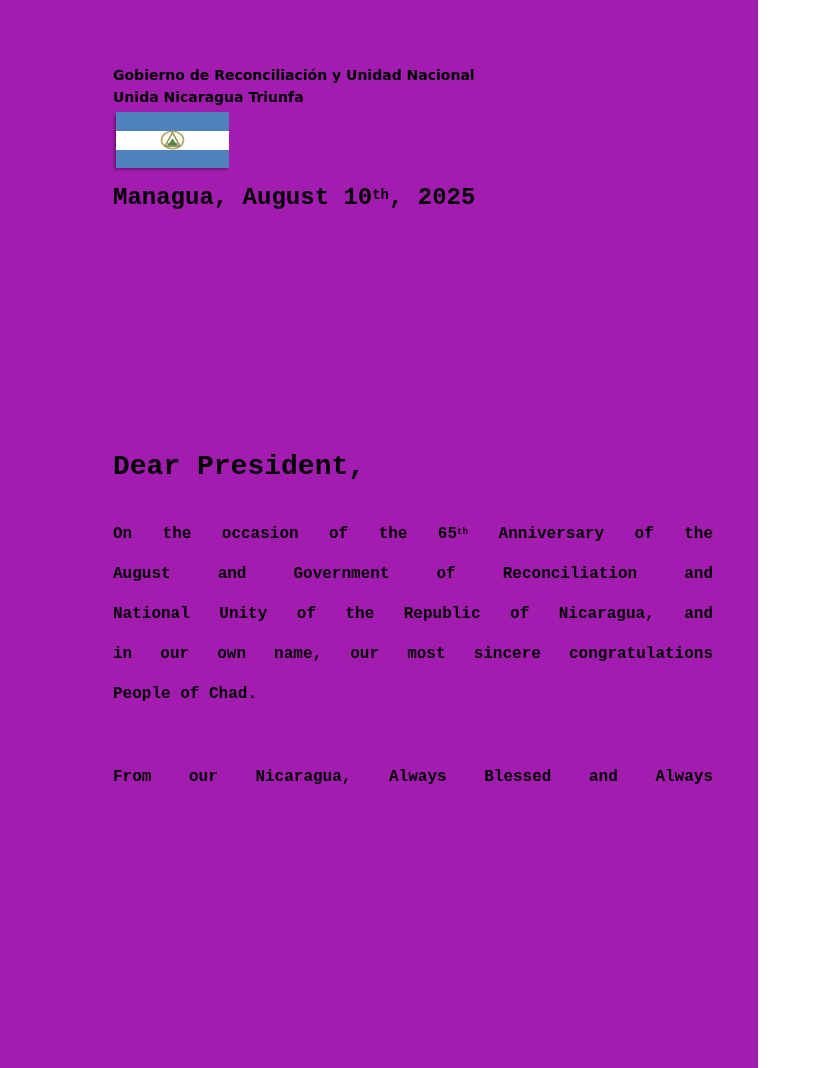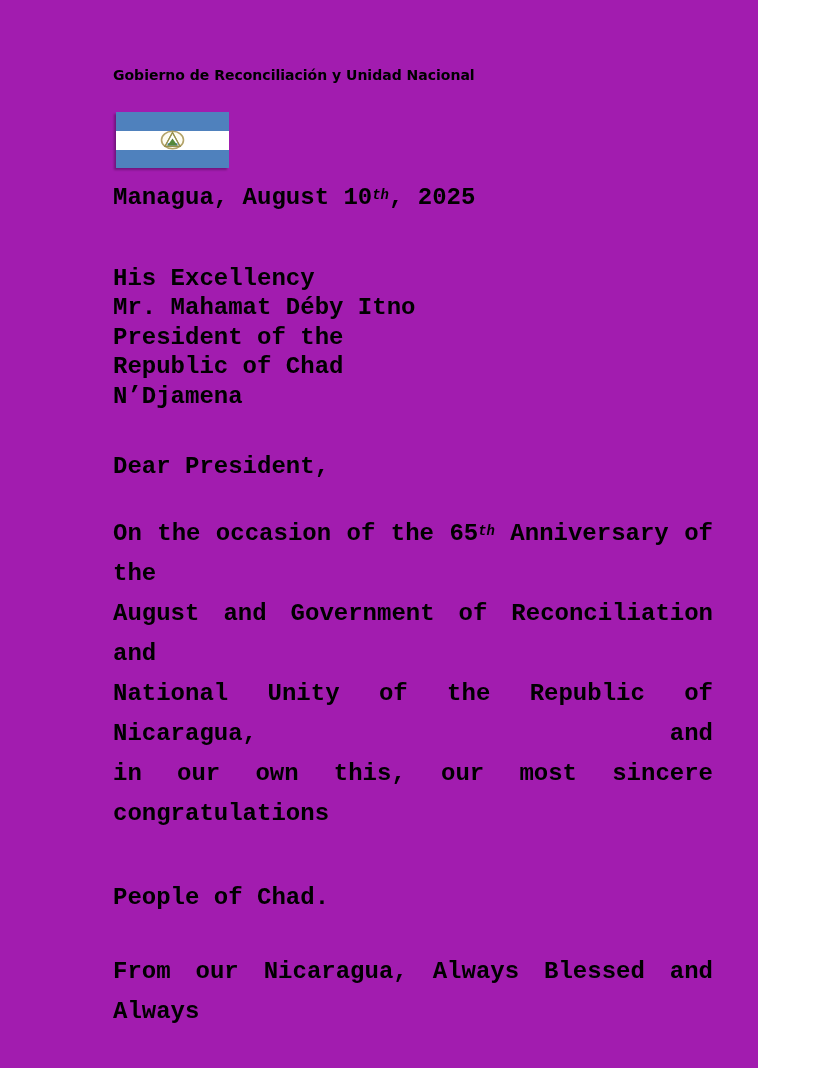--- a/index.html
+++ b/index.html
@@ -58,95 +58,87 @@
     top: 264px;
     width: 600px;
     font-size: 24px;
     line-height: 29.4px;
   }
   .salutation {
     position: absolute;
     left: 113px;
     top: 452px;
     width: 600px;
-    font-size: 24px;
+    font-size: 28px;
     line-height: 30px;
   }
   
   .letter-body {
     position: absolute;
     left: 113px;
     top: 514px;
     width: 600px;
-    font-size: 24px;
+    font-size: 16px;
   }
-  .paragraph + .paragraph { margin-top: 34px; }
+  .paragraph + .paragraph { margin-top: 43px; }
   .bline {
     line-height: 40px;
     white-space: normal;
   }
   .jl {               
     text-align: justify;
     text-align-last: justify;
   }
   .ll {               
     text-align: left;
-    margin-top: 44px;
   }
   sup {
     font-size: 58%;
     line-height: 0;
     position: relative;
     top: -0.38em;
     vertical-align: baseline;
-    font-style: italic;
   }
 </style>
 </head>
 <body>
 
 <div class="page">
 
   <div class="letterhead">
     <div>Gobierno de Reconciliación y Unidad Nacional</div>
+    <div>Unida Nicaragua Triunfa</div>
   </div>
 
   <div class="flag">
     <svg width="113" height="56" viewBox="0 0 113 56">
       <rect x="0" y="0" width="113" height="19" fill="#4F81BD"></rect>
       <rect x="0" y="19" width="113" height="19" fill="#FFFFFF"></rect>
       <rect x="0" y="38" width="113" height="18" fill="#4F81BD"></rect>
       <g>
         <ellipse cx="56.5" cy="28" rx="11" ry="8.8" fill="#FFFDF2" stroke-width="1.6" stroke="#B3A369"></ellipse>
         <path d="M56.5,20.5 L64,34.3 L49,34.3 Z" fill="#FFFFFF" stroke-width="1.2" stroke="#97914D"></path>
         <rect x="51.5" y="31.2" width="10" height="2.4" fill="#4F81BD"></rect>
         <path d="M51.5,33.4 L56.5,26.6 L61.5,33.4 Z" fill="#55883B"></path>
         <path d="M56.5,20.5 L64,34.3 L49,34.3 Z" fill="none" stroke-width="1.2" stroke="#97914D"></path>
       </g>
     </svg>
   </div>
 
   <div class="mono date-line">Managua, August 10<sup>th</sup>, 2025</div>
 
-  <div class="mono recipient">
-    <div>His Excellency</div>
-    <div>Mr. Mahamat Déby Itno</div>
-    <div>President of the</div>
-    <div>Republic of Chad</div>
-    <div>N’Djamena</div>
-  </div>
 
   <div class="mono salutation">Dear President,</div>
 
   <div class="mono letter-body">
       <div class="paragraph">
         <div class="bline jl">On the occasion of the 65<sup>th</sup> Anniversary of the</div>
         <div class="bline jl">August and Government of Reconciliation and</div>
         <div class="bline jl">National Unity of the Republic of Nicaragua, and</div>
-        <div class="bline jl">in our own this, our most sincere congratulations</div>
+        <div class="bline jl">in our own name, our most sincere congratulations</div>
         <div class="bline ll">People of Chad.</div>
       </div>
       <div class="paragraph">
         <div class="bline jl">From our Nicaragua, Always Blessed and Always</div>
       </div>
     </div>
 
 </div>
 
 </body></html>

